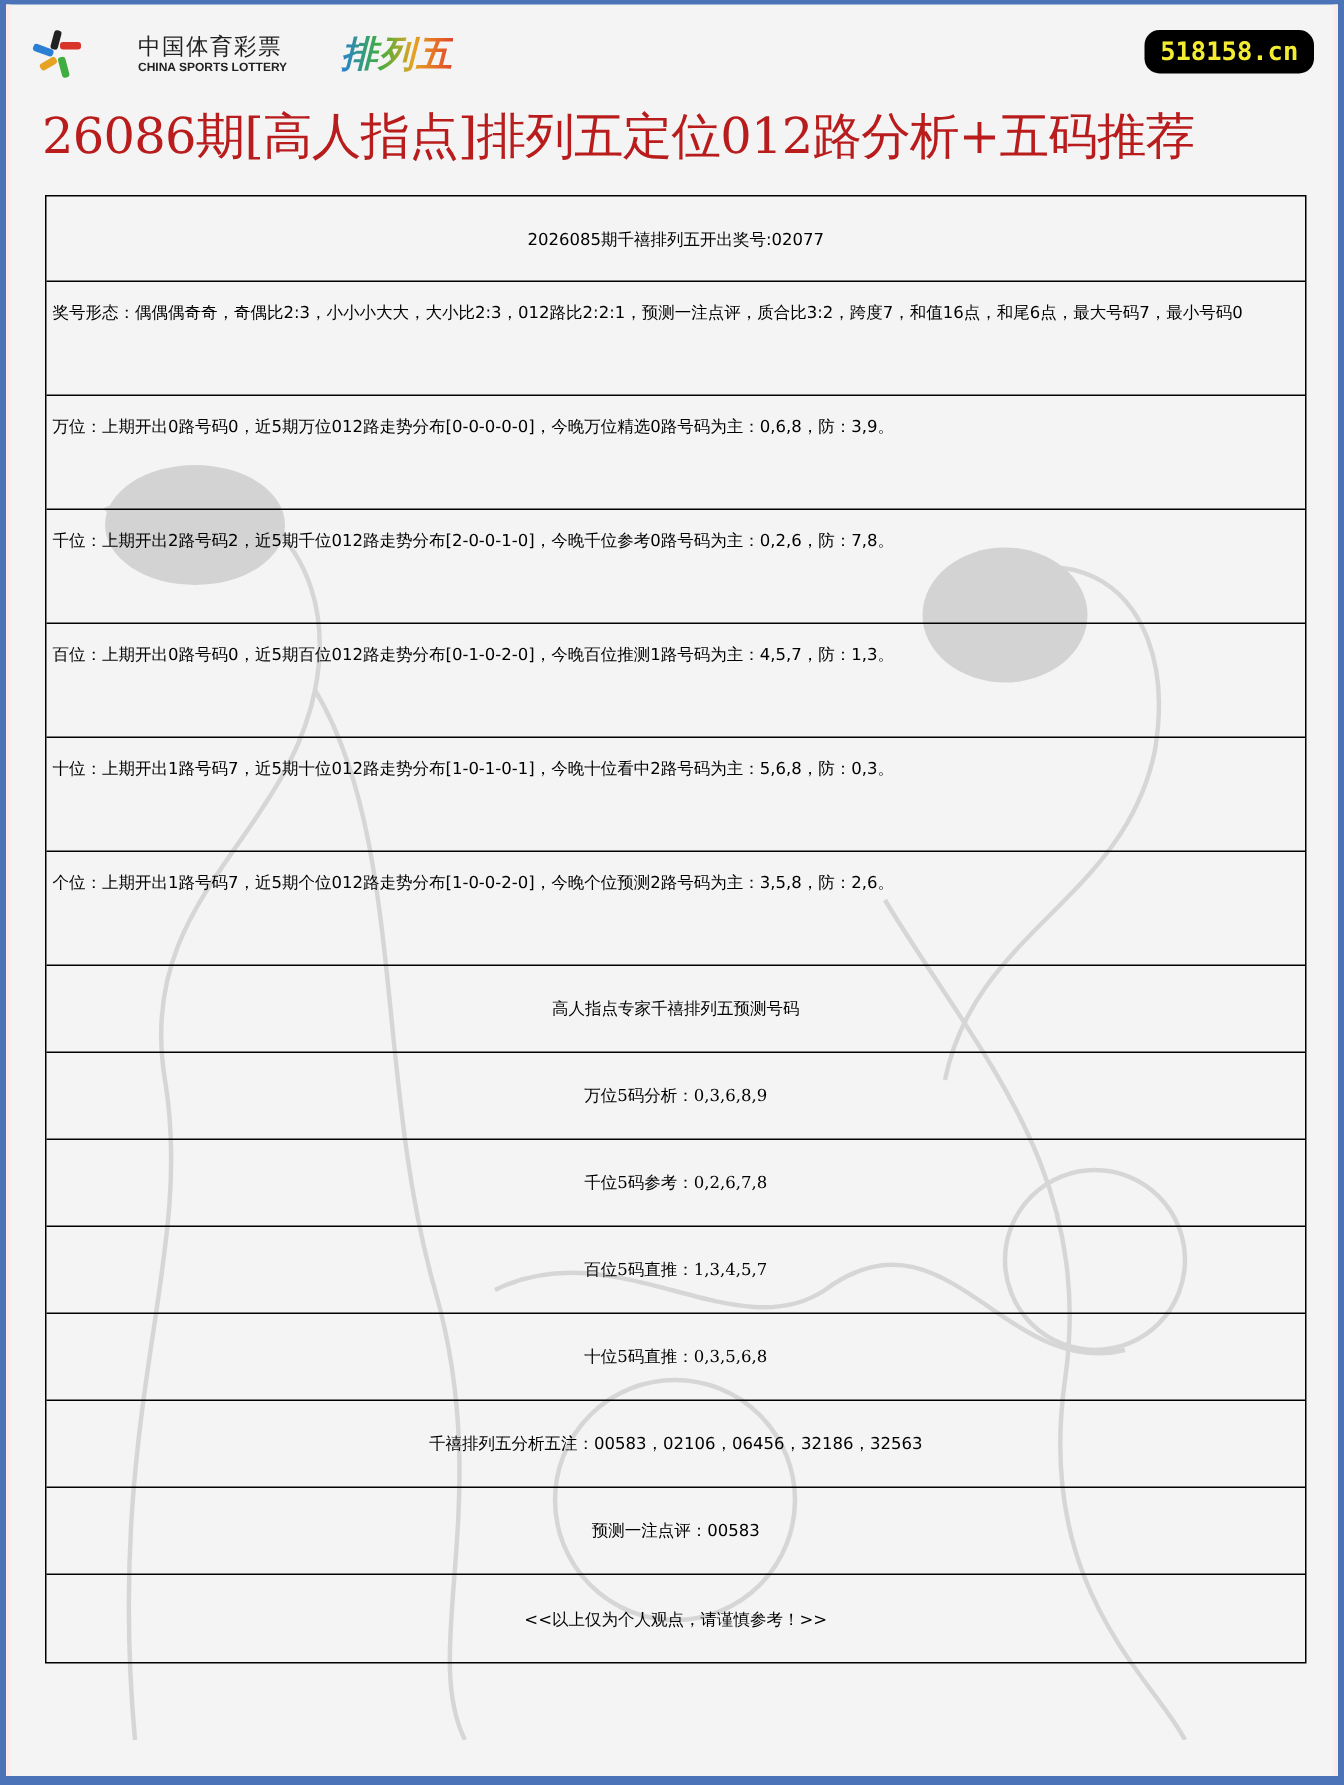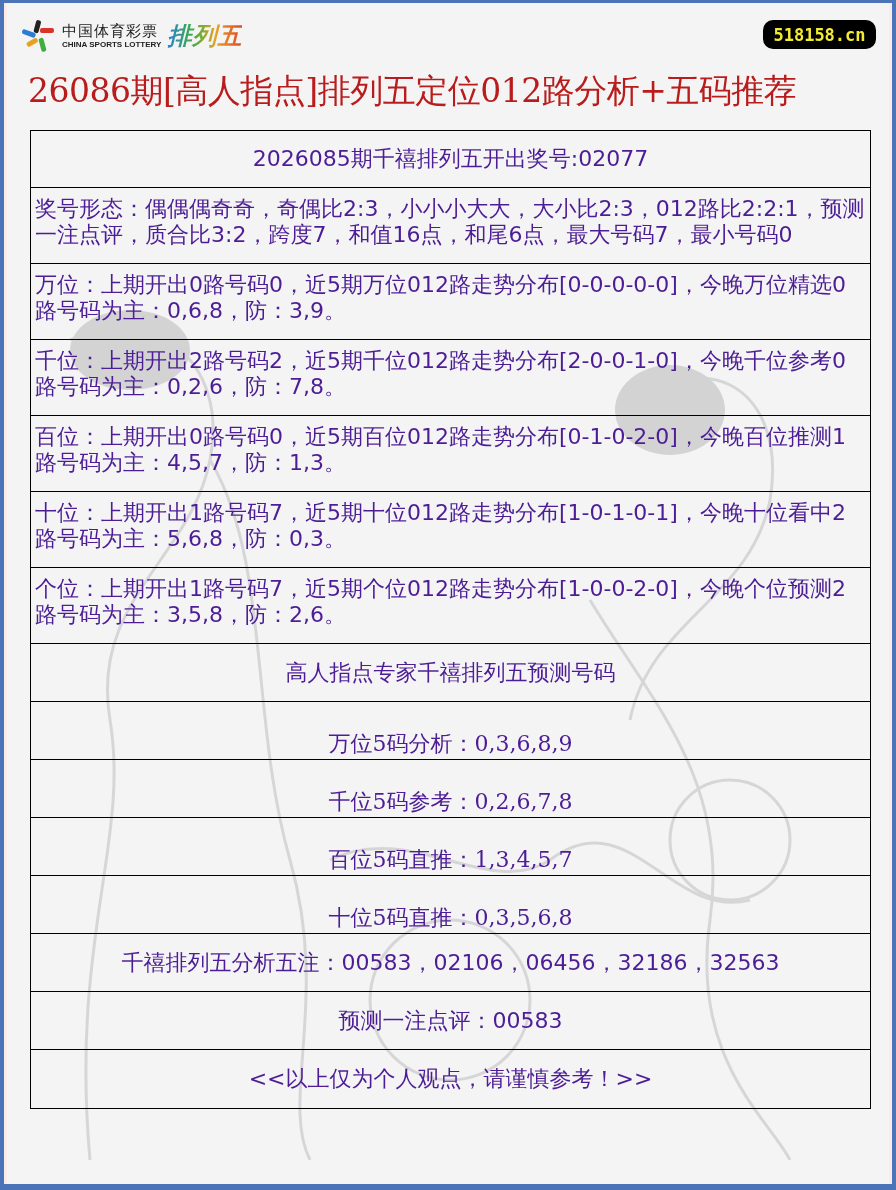--- a/index.html
+++ b/index.html
@@ -22,21 +22,21 @@
     border-left: 3px solid #fbeaea;
     border-right: 3px solid #fbeaea;
     pointer-events: none;
   }
   .watermark {
     position: absolute; left: 30px; top: 300px; width: 840px; height: 860px;
     opacity: 0.18; pointer-events: none;
   }
   .logo {
     position: absolute; left: 20px; top: 16px; height: 40px;
-    display: flex; align-items: center;
+    display: flex; align-items: center; gap: 30px;
   }
   .logo-mark { width: 36px; height: 36px; position: relative; }
   .logo-text { margin-left: 6px; display: flex; flex-direction: column; }
   .logo-cn { font-family: "DejaVu Sans", sans-serif; font-size: 15px; color: #222; letter-spacing: 1px; line-height: 17px; }
   .logo-en { font-family: "Liberation Sans", sans-serif; font-size: 8px; font-weight: bold; color: #222; line-height: 10px; }
   .logo-pl5 {
     margin-left: 6px; font-family: "DejaVu Sans", sans-serif; font-weight: bold; font-style: italic;
     font-size: 24px; letter-spacing: 1px;
     background: linear-gradient(90deg, #2a7fd4 0%, #3fae3f 35%, #e6a323 65%, #e2452b 100%);
     -webkit-background-clip: text; background-clip: text; color: transparent;
@@ -51,28 +51,28 @@
     position: absolute; left: 28px; top: 64px; width: 860px;
     font-size: 33px; color: #b91c1c; line-height: 54px; white-space: nowrap;
     letter-spacing: -0.5px;
   }
   .table {
     position: absolute; left: 30px; top: 130px; width: 841px;
     border: 1px solid #000; box-sizing: border-box;
   }
   .row {
     border-bottom: 1px solid #000; box-sizing: border-box;
-    font-size: 22px; color: #4c1d95; display: flex; align-items: center;
+    font-size: 11px; color: #000000; display: flex; align-items: center;
     font-family: "DejaVu Sans", sans-serif;
   }
   .row:last-child { border-bottom: none; }
   .row.center { justify-content: center; text-align: center; }
   .row.left { padding: 0 4px; line-height: 26px; align-items: flex-start; }
   .row.left span { padding-top: 8px; }
-  .row.serif { font-family: "DejaVu Serif", serif; align-items: flex-end; }
+  .row.serif { font-family: "DejaVu Serif", serif; }
   .h57 { height: 57px; }
   .h76 { height: 76px; }
   .h58 { height: 58px; }
 </style>
 </head>
 <body>
 
 <div class="frame"></div>
 <div class="inner-edge"></div>
 

